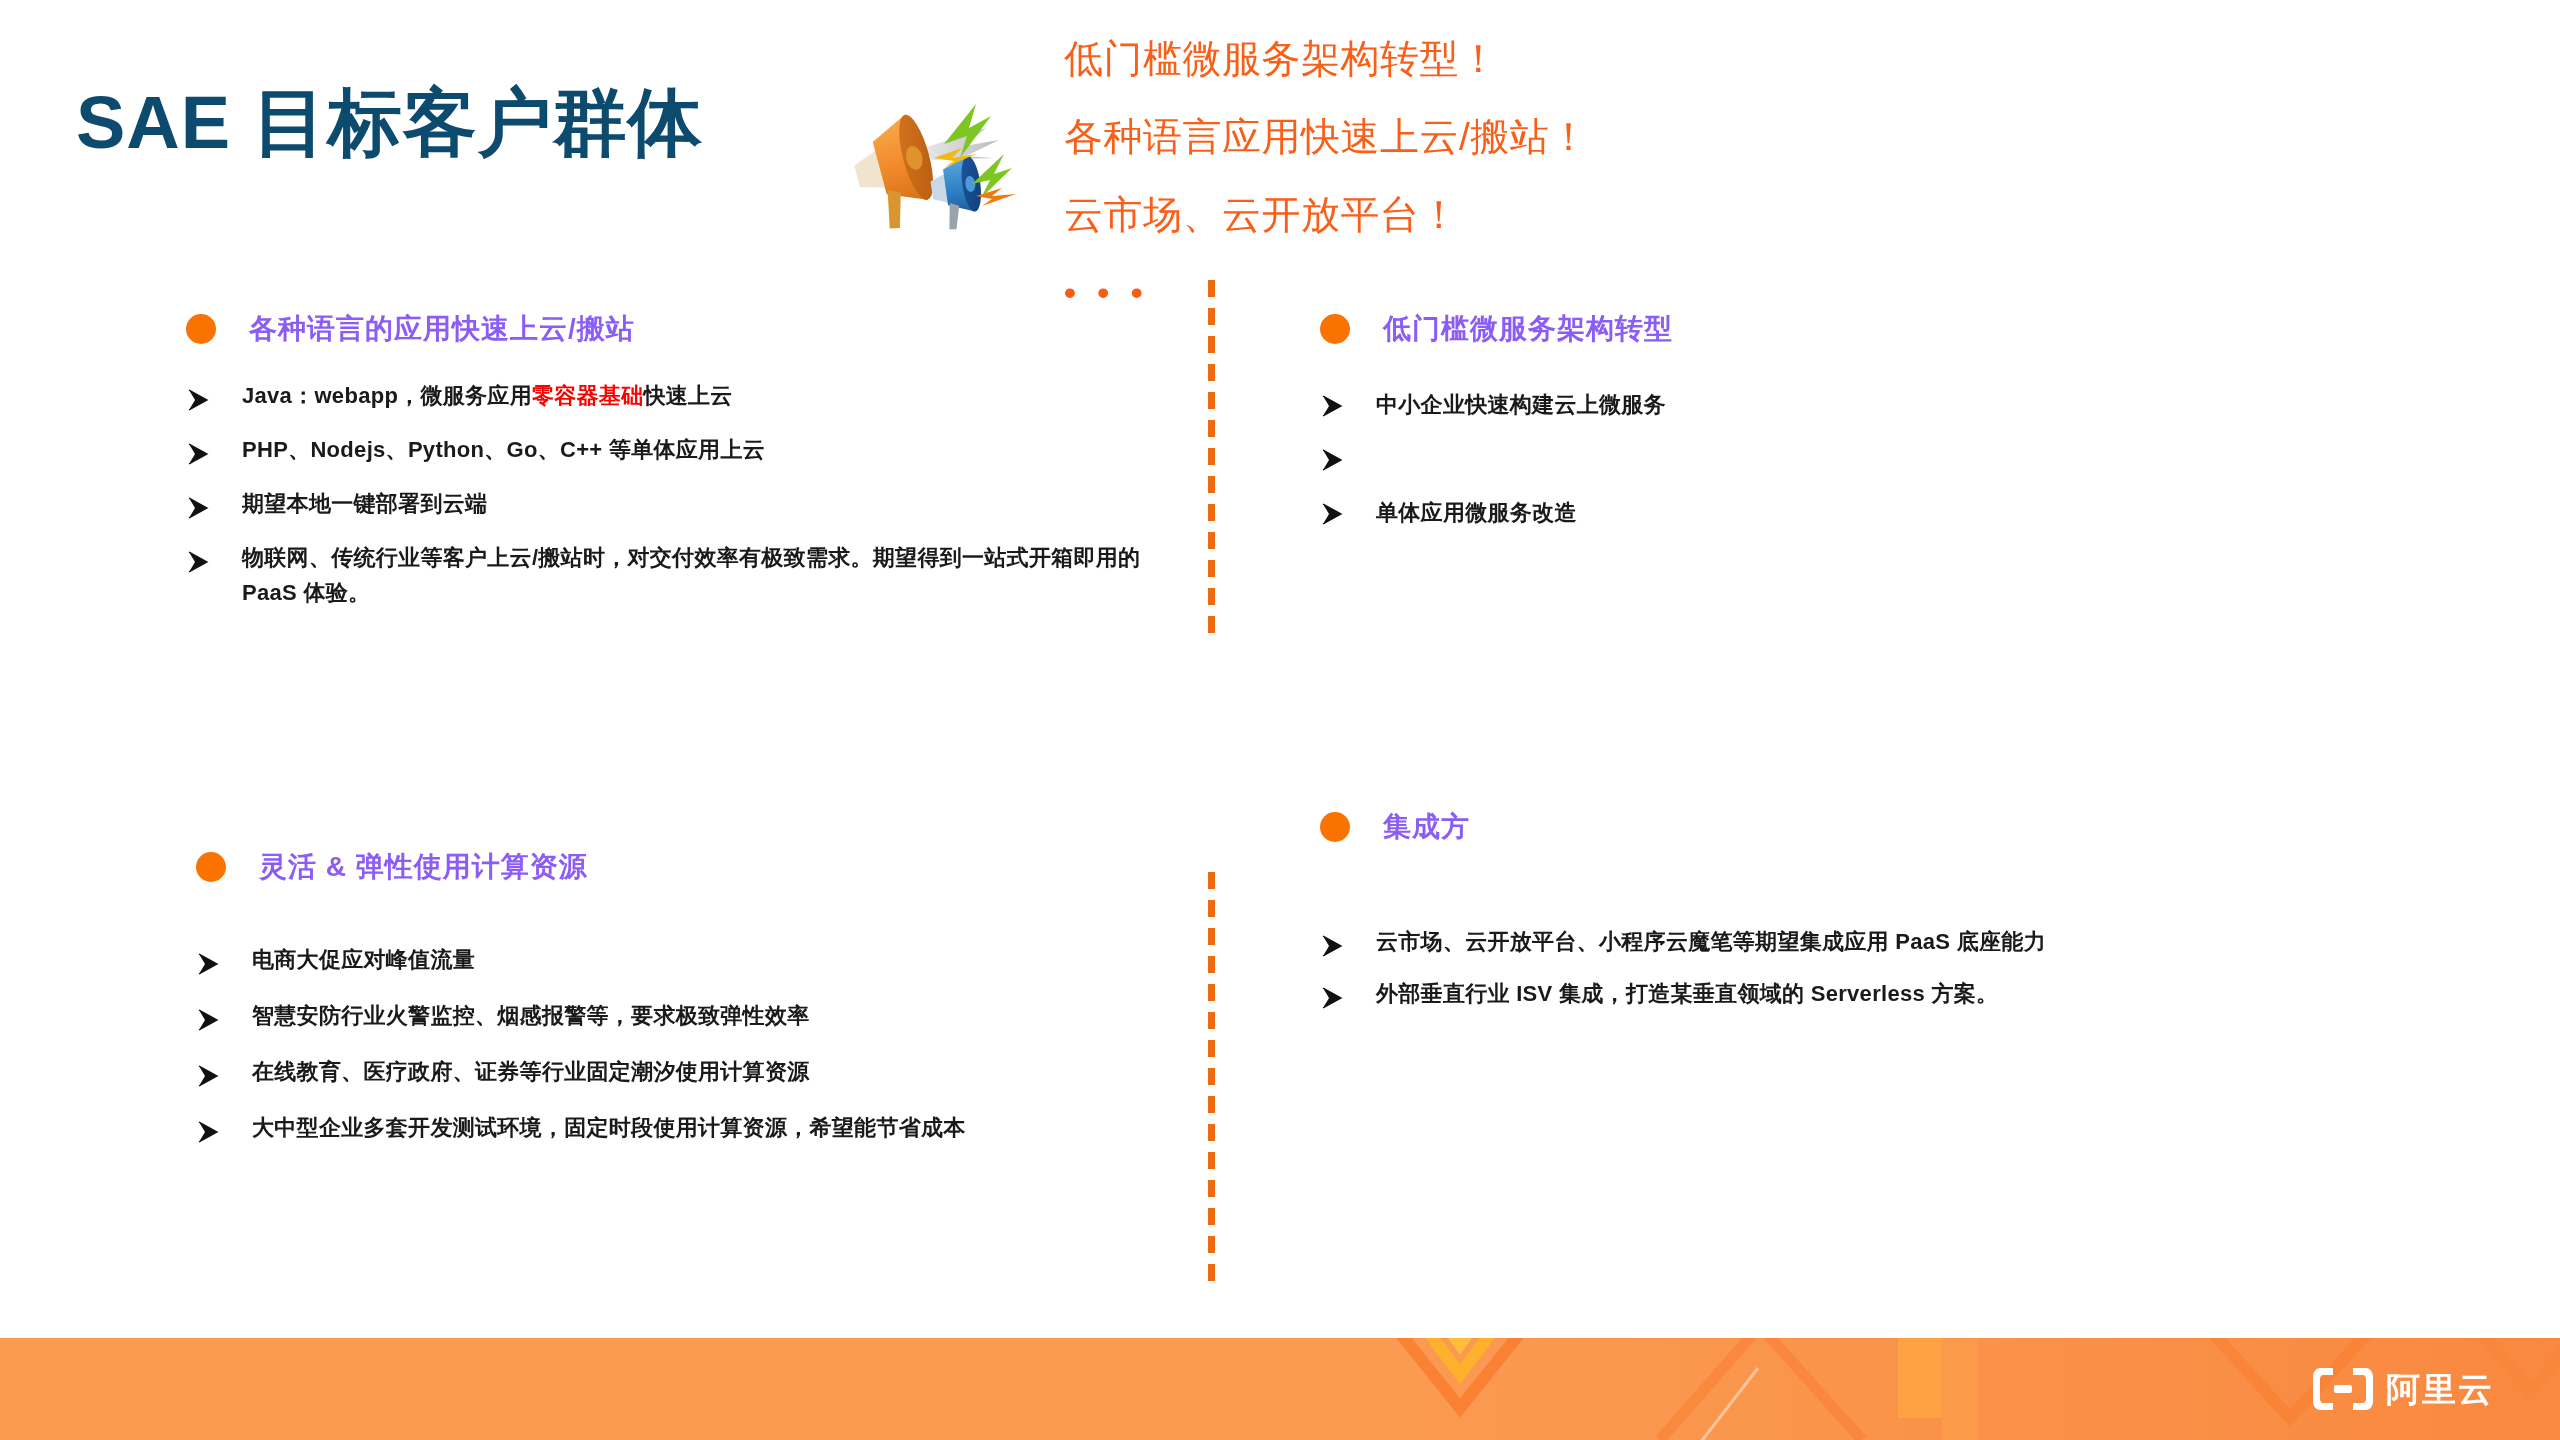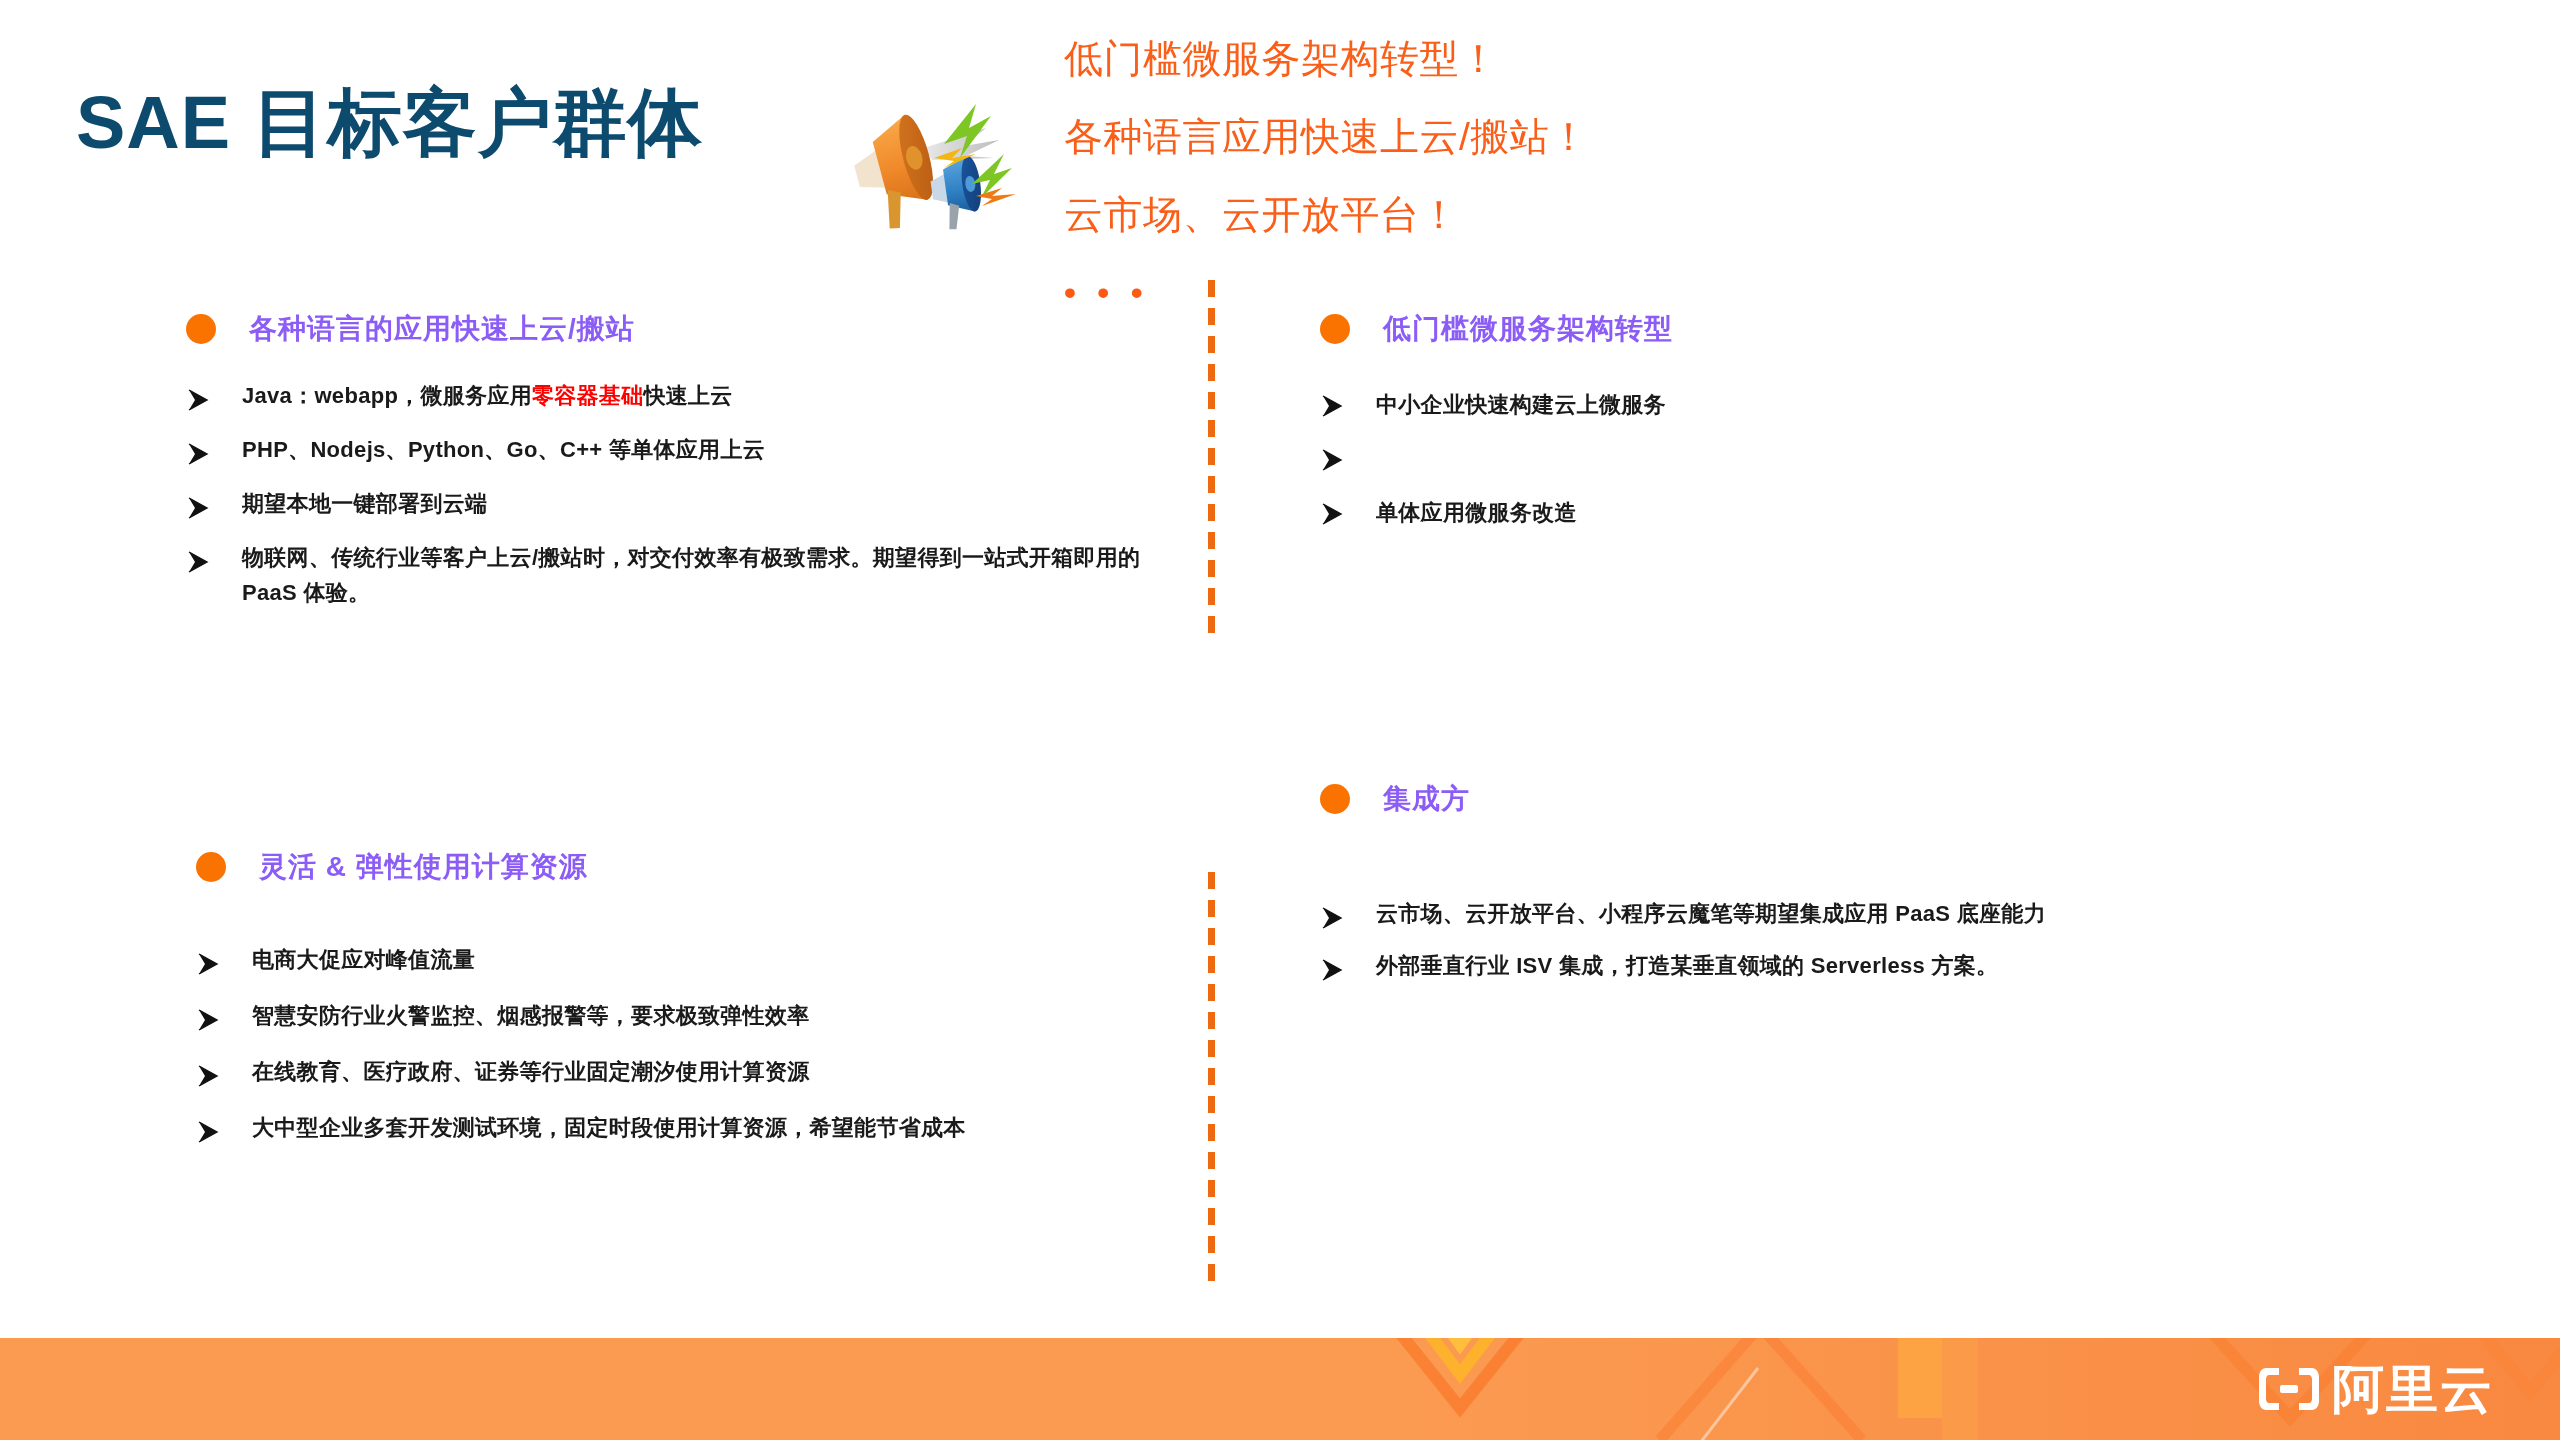--- a/index.html
+++ b/index.html
@@ -129,21 +129,21 @@
     color: #1a1a1a;
     line-height: 1.6;
     letter-spacing: 0.3px;
   }
   .hl-red { color: #FF0000; }
 
   
   #sec-lang      { left: 186px;  top: 310px;  width: 1010px; }
   #sec-elastic   { left: 196px;  top: 848px;  width: 1010px; }
   #sec-micro     { left: 1320px; top: 310px;  width: 1180px; }
-  #sec-partner   { left: 1320px; top: 780px;  width: 1200px; }
+  #sec-partner   { left: 1320px; top: 808px;  width: 1200px; }
 
   #sec-elastic .bullet-list { margin-top: 56px; }
   #sec-micro   .bullet-list { margin-top: 36px; }
   #sec-partner .bullet-list { margin-top: 78px; }
 
   #sec-lang .bullet-row    { margin-bottom: 16px; }
   #sec-micro .bullet-row   { margin-bottom: 16px; align-items: flex-end; }
   #sec-elastic .bullet-row { margin-bottom: 18px; }
   #sec-partner .bullet-row { margin-bottom: 14px; }
 
@@ -169,21 +169,21 @@
     transform: translateY(-50%);
     display: flex;
     align-items: center;
     gap: 12px;
   }
   .brand-mark {
     width: 62px;
     height: 48px;
   }
   .brand-text {
-    font-size: 52px;
+    font-size: 34px;
     font-weight: bold;
     color: #ffffff;
     letter-spacing: 2px;
     line-height: 1;
   }
 </style>
 </head>
 <body>
 
 <div class="slide">

